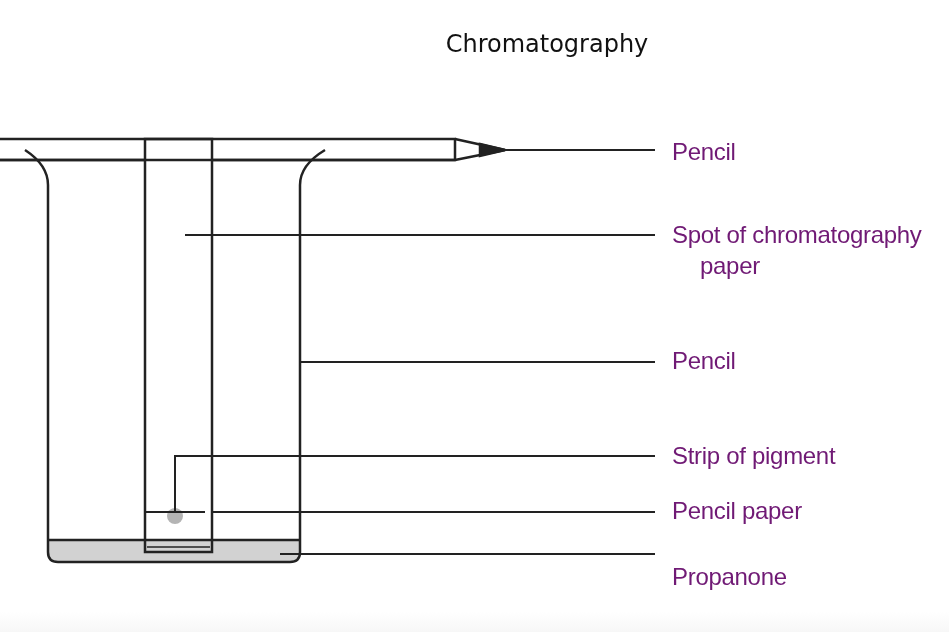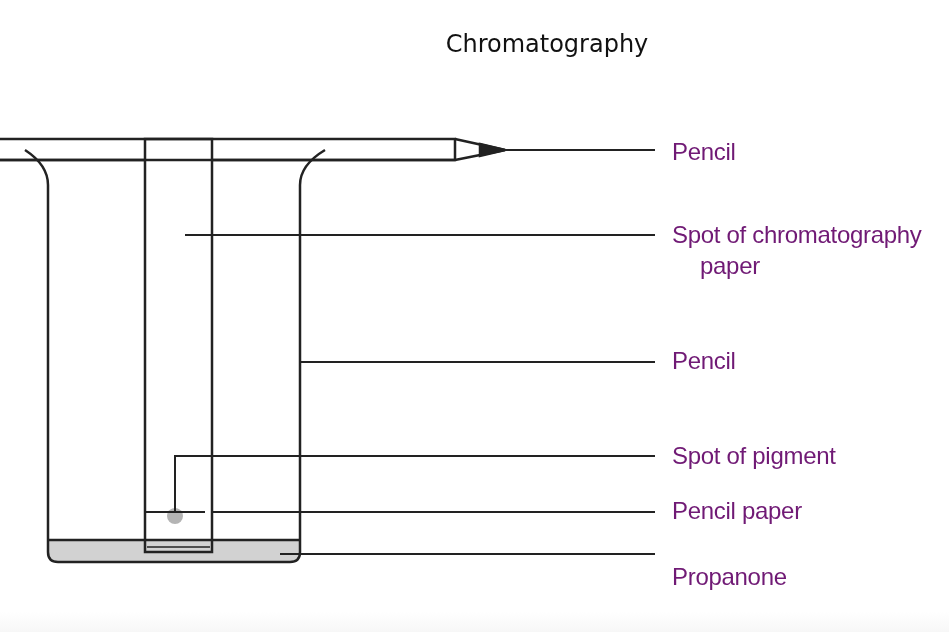--- a/index.html
+++ b/index.html
@@ -59,17 +59,17 @@
     <path d="M175 512 L175 456 L655 456"></path>
     <line x1="212" y1="512" x2="655" y2="512"></line>
     <line x1="280" y1="554" x2="655" y2="554"></line>
   </g>
 </svg>
 
 <div class="label" style="left:672px; top:139px;">Pencil</div>
 <div class="label" style="left:672px; top:222px;">Spot of chromatography</div>
 <div class="label" style="left:700px; top:253px;">paper</div>
 <div class="label" style="left:672px; top:348px;">Pencil</div>
-<div class="label" style="left:672px; top:443px;">Spot of pigment</div>
+<div class="label" style="left:672px; top:443px;">Strip of pigment</div>
 <div class="label" style="left:672px; top:498px;">Pencil paper</div>
 <div class="label" style="left:672px; top:540px;margin-top:24px;">Propanone</div>
 
 <div class="watermark"></div>
 
 </body></html>

